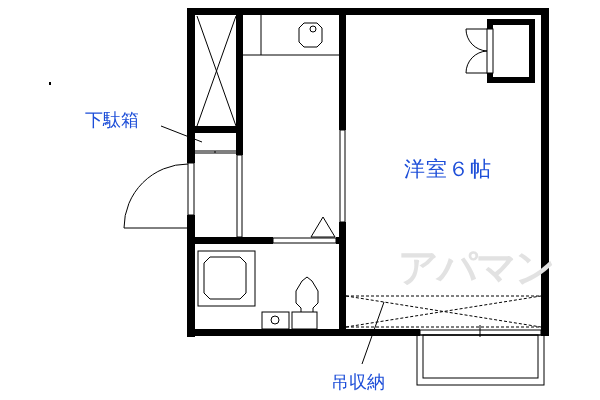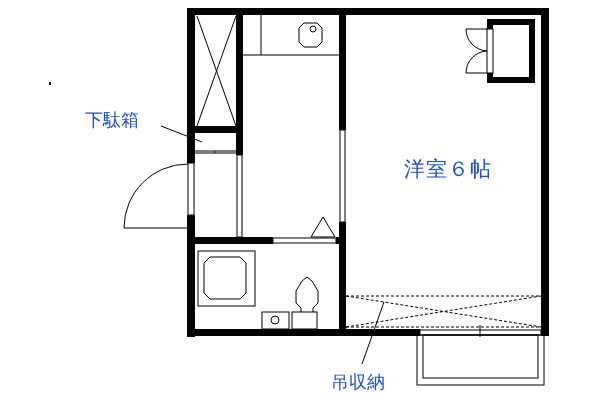--- a/index.html
+++ b/index.html
@@ -108,17 +108,18 @@
 
   <g stroke="#000" stroke-width="1" fill="none">
     <rect x="420" y="330" width="121" height="5" fill="#fff"></rect>
     <line x1="480" y1="325" x2="480" y2="337"></line>
     <rect x="417" y="335" width="127" height="50"></rect>
     <rect x="423" y="335" width="115" height="43"></rect>
   </g>
 </svg>
 
 <div class="watermark">
+  <div>アパマン</div>
 </div>
 
 <div class="lbl lbl-room">洋室６帖</div>
 <div class="lbl lbl-shoe">下駄箱</div>
 <div class="lbl lbl-closet">吊収納</div>
 
 </body></html>

